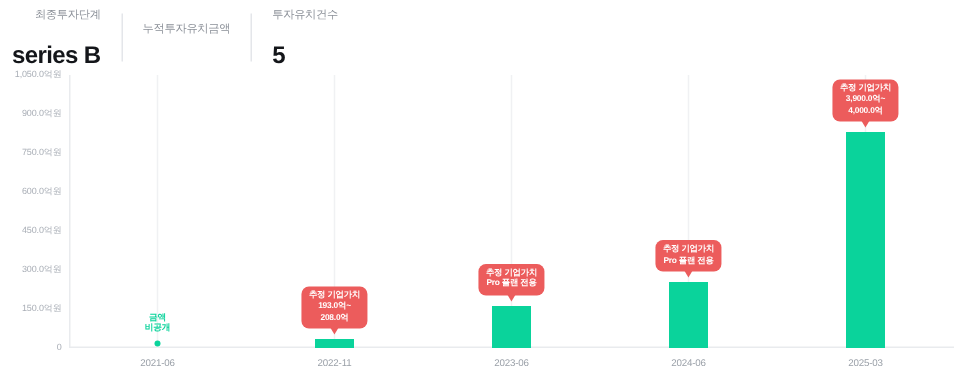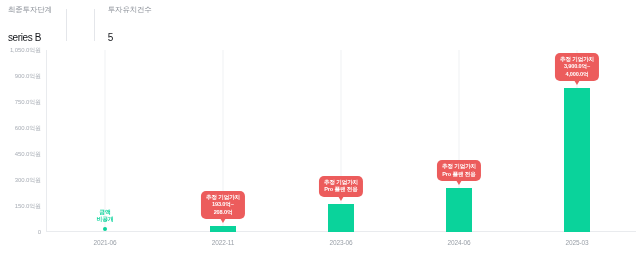--- a/index.html
+++ b/index.html
@@ -43,22 +43,22 @@
   .summary-label {
     font-size: 7.5px;
     color: #8b9098;
     letter-spacing: -0.2px;
     line-height: 11px;
     margin-bottom: 14px;
     white-space: nowrap;
     text-align: right;
   }
   .summary-value {
-    font-size: 10px;
-    font-weight: normal;
+    font-size: 16px;
+    font-weight: bold;
     color: #14161a;
     letter-spacing: -0.4px;
     line-height: 18px;
     white-space: nowrap;
   }
 
   
   .chart-wrap {
     position: relative;
     width: 640px;
@@ -203,20 +203,21 @@
 </style>
 </head>
 <body>
 
 <div class="summary">
   <div class="summary-cell">
     <div class="summary-label">최종투자단계</div>
     <div class="summary-value">series B</div>
   </div>
   <div class="summary-cell">
+    <div class="summary-label">누적투자유치금액</div>
   </div>
   <div class="summary-cell">
     <div class="summary-label">투자유치건수</div>
     <div class="summary-value">5</div>
   </div>
 </div>
 
 <div class="chart-wrap">
 
   <div class="axis-labels" id="y-axis">

